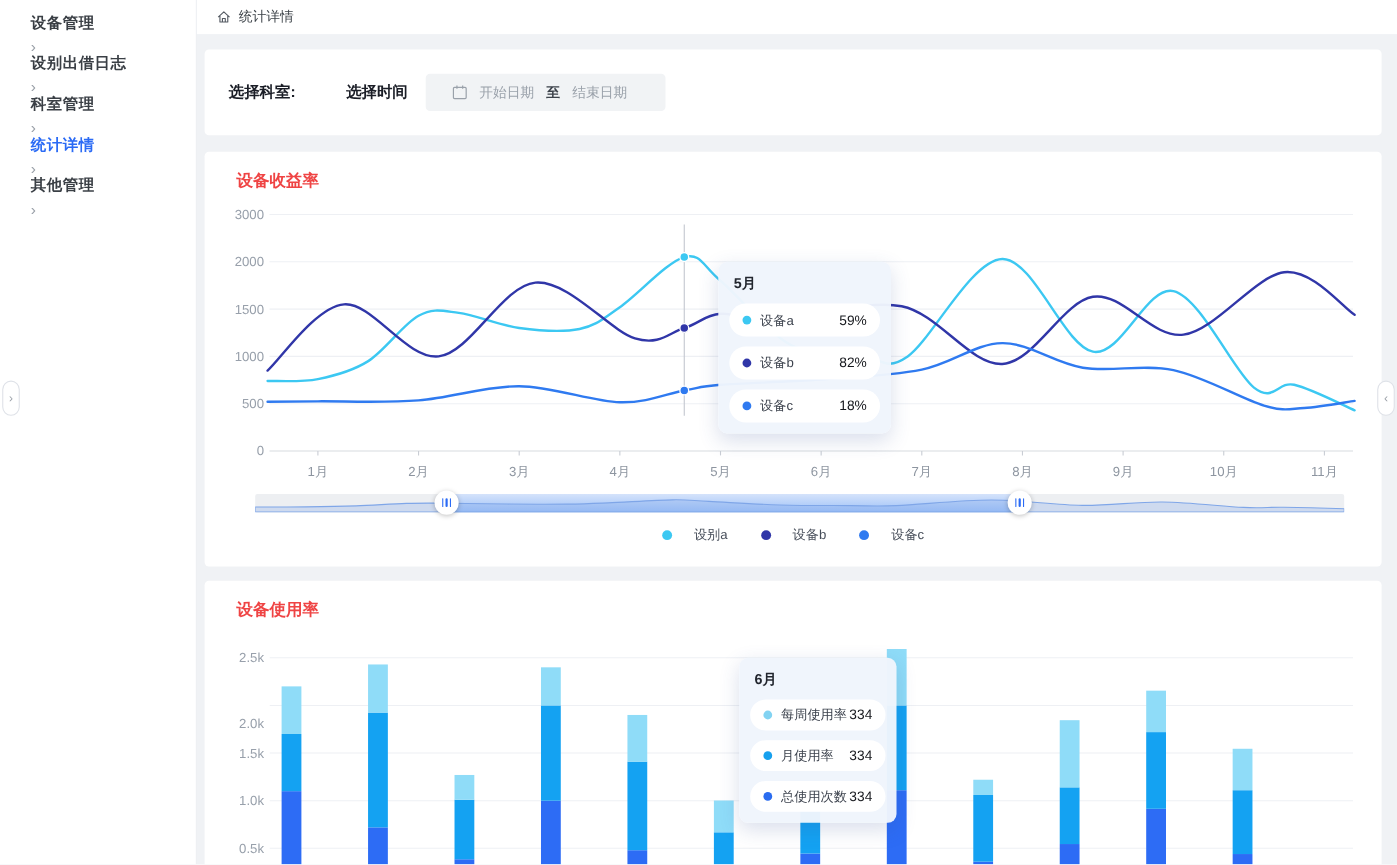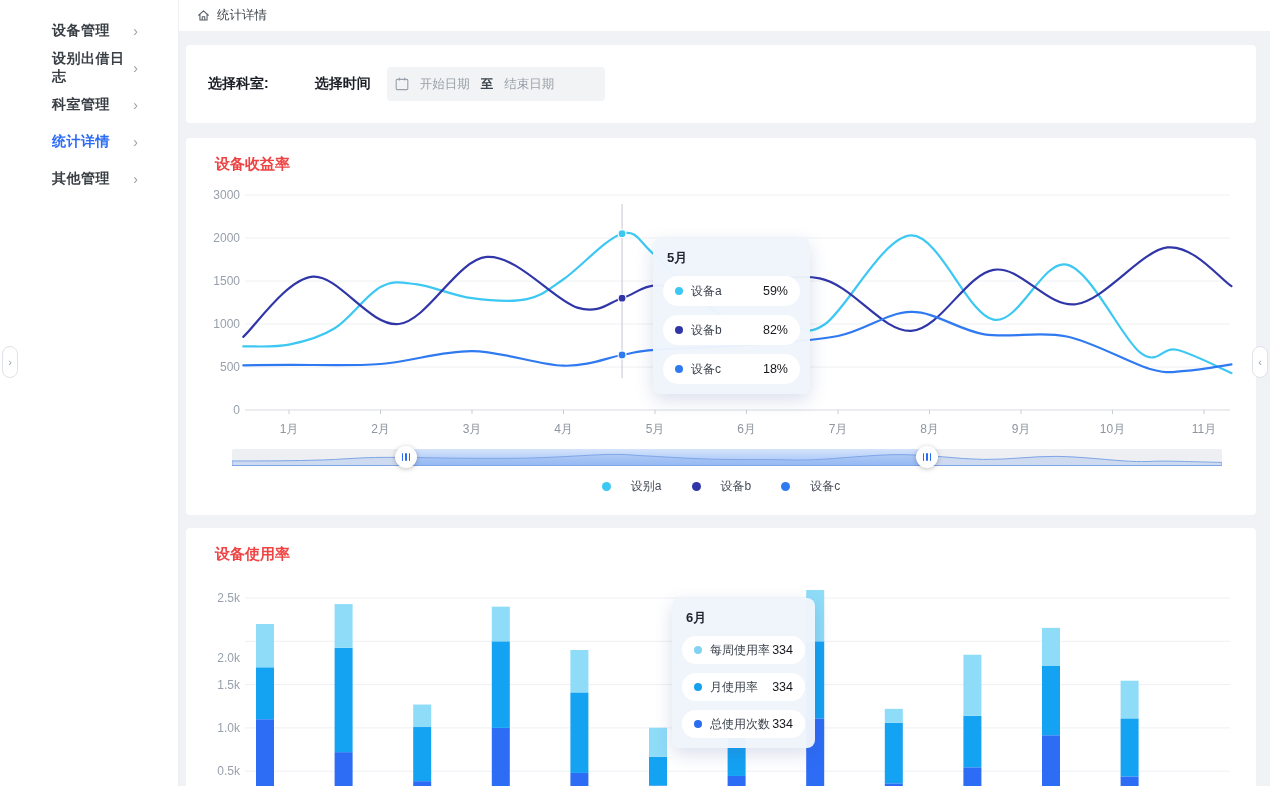--- a/index.html
+++ b/index.html
@@ -1,38 +1,38 @@
 <!DOCTYPE html>
 <html><head>
 <meta charset="utf-8">
 <style>
   html,body{margin:0;padding:0;}
   .app{position:relative;width:1270px;height:786px;overflow:hidden;background:#f0f2f5;
        font-family:"Liberation Sans","DejaVu Sans",sans-serif;color:#333;}
   
   .sidebar{position:absolute;left:0;top:0;bottom:0;width:178px;background:#fff;border-right:1px solid #edeff2;}
   .menu{padding-top:12px;}
-  .menu-item{height:37px;display:flex;align-items:center;justify-content:space-between;
-             padding:0 40px 0 52px;cursor:pointer;}
+  .menu-item{height:37px;display:flex;align-items:flex-start;justify-content:space-between;
+             padding:0 40px 0 28px;cursor:pointer;flex-direction:column;}
   .menu-item .lbl{font-size:14px;font-weight:700;color:#3a3f45;letter-spacing:.5px;}
   .menu-item .chev{color:#9aa0a8;font-size:14px;line-height:1;}
   .menu-item.active .lbl{color:#2b6bf5;}
   
   .topbar{position:absolute;left:179px;top:0;right:0;height:31px;background:#fff;
           display:flex;align-items:center;padding-left:17px;gap:6px;}
   .topbar .bc{font-size:12.5px;color:#3d4349;}
   
   .card{position:absolute;background:#fff;border-radius:4px;}
   .filter-card{left:186px;top:45px;width:1070px;height:78px;display:flex;align-items:center;padding-left:22px;box-sizing:border-box;}
   .flabel{font-size:14px;font-weight:700;color:#1a1d26;}
   .select{margin-left:16px;width:215px;height:36px;background:#f1f3f5;border-radius:4px;
           display:flex;align-items:center;justify-content:space-between;padding:0 14px;box-sizing:border-box;cursor:pointer;}
   .select .val{font-size:13px;color:#33383f;}
   .datebox{margin-left:16px;width:218px;height:34px;background:#f1f3f5;border-radius:4px;
-           display:flex;align-items:center;padding:0 8px;gap:11px;box-sizing:border-box;cursor:pointer;}
+           display:flex;align-items:center;padding:0 24px;gap:11px;box-sizing:border-box;cursor:pointer;}
   .ph{font-size:12.5px;color:#9aa1aa;}
   .zhi{font-size:12.5px;color:#3c424a;font-weight:700;}
   .ml46{margin-left:46px;}
   .chart-card1{left:186px;top:138px;width:1070px;height:377px;}
   .chart-card2{left:186px;top:528px;width:1070px;height:300px;}
   .ctitle{position:absolute;left:29px;top:17px;margin:0;font-size:15px;font-weight:700;color:#ef4444;}
   .ylab{position:absolute;width:54px;text-align:right;font-size:12px;color:#98a0ab;}
   .xlab{position:absolute;font-size:12px;color:#8d95a0;transform:translateX(-50%);}
   
   .tooltip{position:absolute;background:rgba(239,245,252,.97);border-radius:8px;

